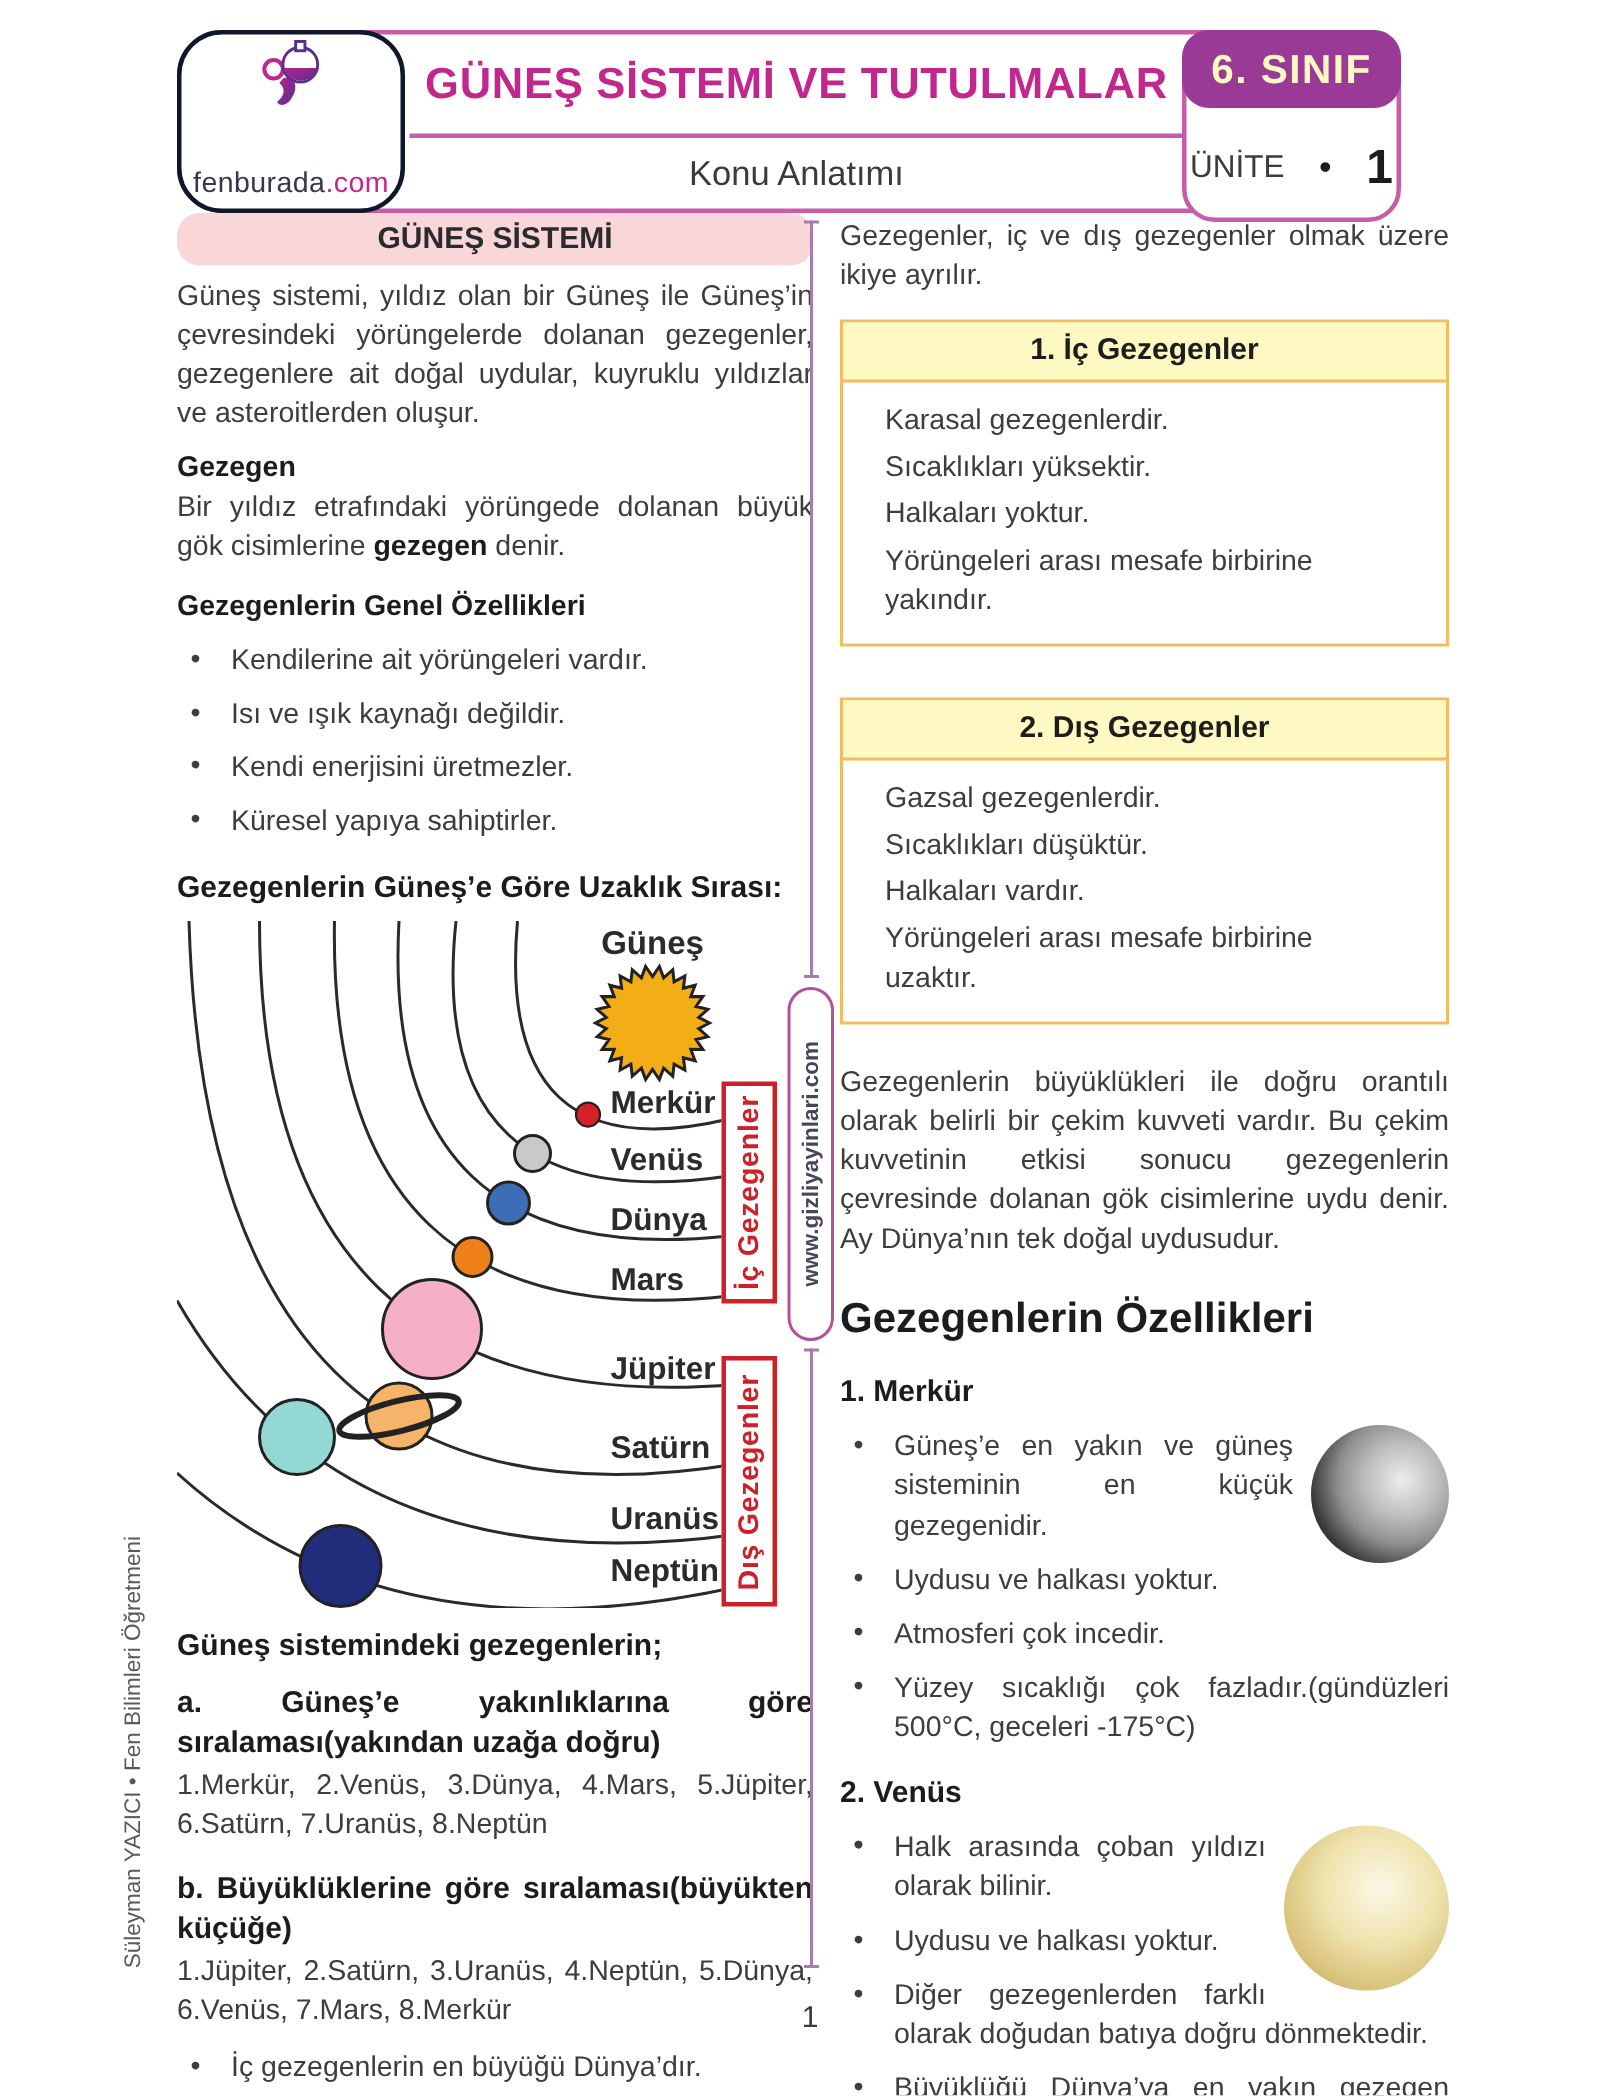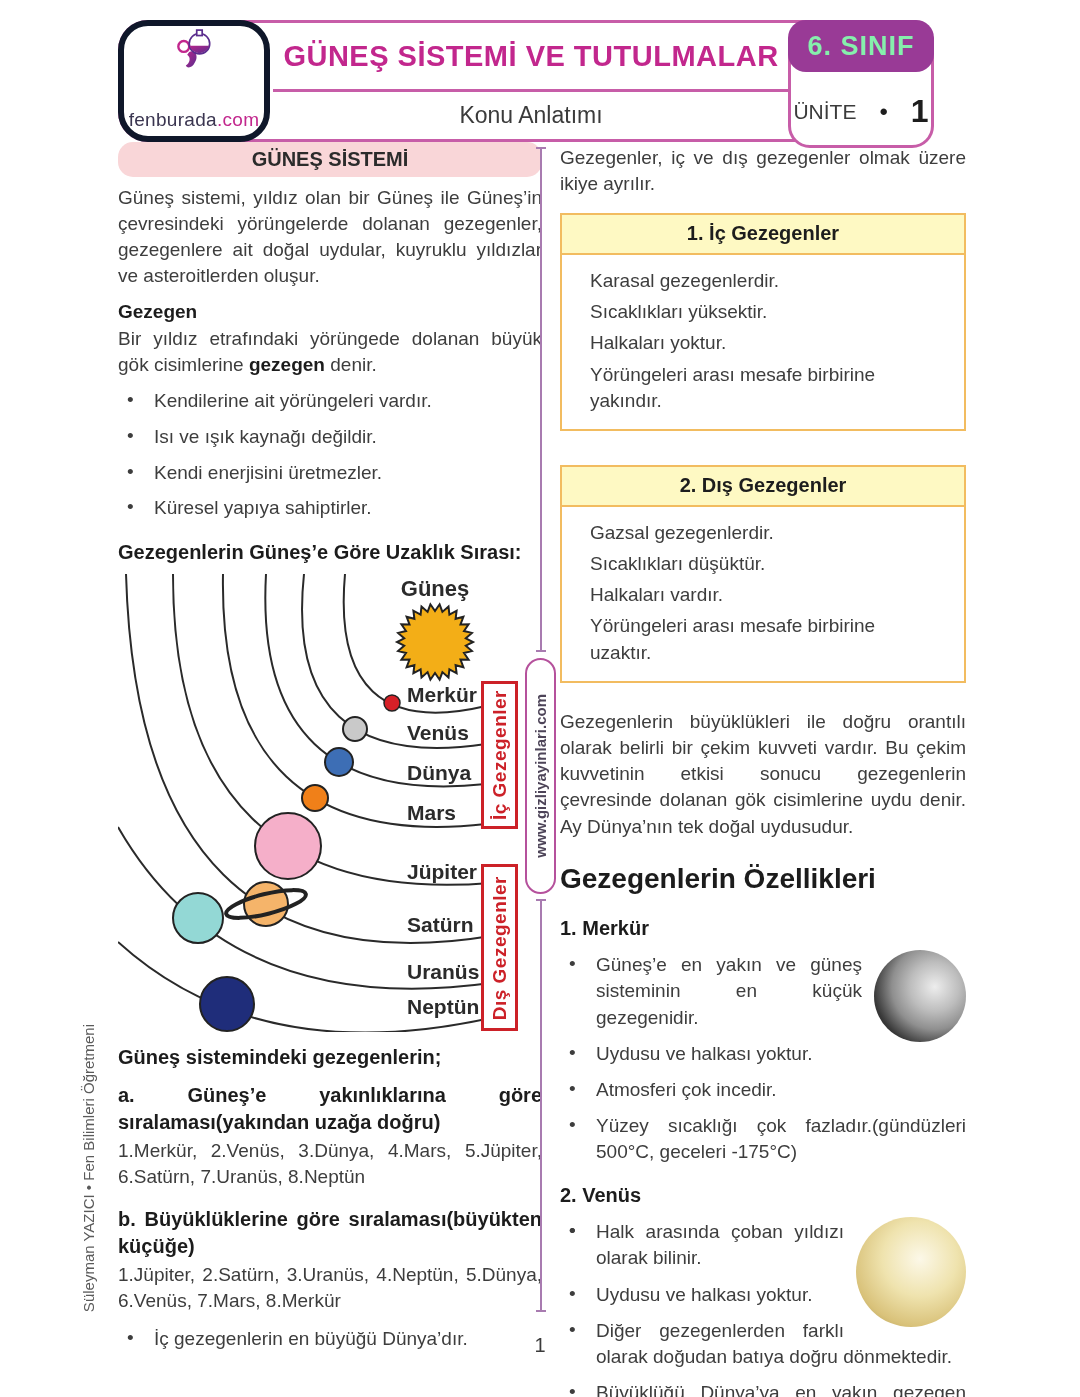--- a/index.html
+++ b/index.html
@@ -3,36 +3,36 @@
 <meta charset="utf-8">
 <style>
   html,body { margin:0; padding:0; background:#fff; }
   .page { position:relative; width:1080px; height:1397px; background:#fff; overflow:hidden;
           font-family:"Liberation Sans", sans-serif; color:#3d3d3d; }
 
   
   .header { position:absolute; left:118px; top:20px; width:810px; height:116px;
             border:3px solid #c75da8; border-radius:30px; background:#fff; }
   .logo-box { position:absolute; left:-3px; top:-3px; width:152px; height:122px;
-              border:6px solid #0f172a; border-radius:30px; background:#fff;
+              border:3px solid #0f172a; border-radius:30px; background:#fff;
               display:flex; flex-direction:column; align-items:center; justify-content:flex-end;
               padding-bottom:5px; box-sizing:border-box; z-index:2;gap:40px; }
   .logo-icon { margin-bottom:-2px; }
   .logo-text { font-size:19px; letter-spacing:0.3px; }
   .logo-text .lt-main { color:#3a3550; }
   .logo-text .lt-suffix { color:#c2278d; }
   .header-center { position:absolute; left:152px; right:142px; top:0; height:100%; }
   .header-title { height:66px; display:flex; align-items:center; justify-content:center;
                   color:#c2278d; font-weight:bold; font-size:29px; letter-spacing:0.5px; }
   .header-sub { height:47px; border-top:3px solid #c75da8; display:flex; align-items:center;
                 justify-content:center; font-size:23px; color:#3b3b3b; }
   .grade-box { position:absolute; right:-3px; top:-3px; width:140px; height:122px;
                border:3px solid #c75da8; border-radius:22px; background:#fff; z-index:2; }
   .grade-badge { position:absolute; left:-3px; right:-3px; top:-3px; height:52px;
-                 background:#993a96; border-radius:18px; color:#86efac; font-weight:bold;
+                 background:#993a96; border-radius:18px; color:#fef9c3; font-weight:bold;
                  font-size:27px; display:flex; align-items:center; justify-content:center;
                  letter-spacing:1px; }
   .unit-row { position:absolute; bottom:15px; width:100%; display:flex; justify-content:center;
               align-items:center; gap:23px; font-size:21px; color:#3b3b3b; }
   .unit-dot { color:#1d1d1d; font-size:24px; }
   .unit-num { font-size:32px; font-weight:bold; color:#1d1d1d; }
 
   
   .col-left  { position:absolute; left:118px; top:142px; width:424px;
                font-size:19px; line-height:1.36; text-align:justify; }
@@ -129,20 +129,21 @@
     </div>
   </div>
 
   <div class="col-left">
     <div class="pink-pill">GÜNEŞ SİSTEMİ</div>
     <p class="para">Güneş sistemi, yıldız olan bir Güneş ile Güneş’in çevresindeki yörüngelerde dolanan gezegenler, gezegenlere ait doğal uydular, kuyruklu yıldızlar ve asteroitlerden oluşur.</p>
 
     <div class="hsmall">Gezegen</div>
     <p class="para"><span>Bir yıldız etrafındaki yörüngede dolanan büyük gök cisimlerine </span><span class="b">gezegen</span><span> denir.</span></p>
 
+    <div class="hsmall" style="margin-top:14px;">Gezegenlerin Genel Özellikleri</div>
     <div class="bullet"><span class="dot">•</span><span>Kendilerine ait yörüngeleri vardır.</span></div>
     <div class="bullet"><span class="dot">•</span><span>Isı ve ışık kaynağı değildir.</span></div>
     <div class="bullet"><span class="dot">•</span><span>Kendi enerjisini üretmezler.</span></div>
     <div class="bullet"><span class="dot">•</span><span>Küresel yapıya sahiptirler.</span></div>
 
     <div class="hsmall" style="margin-top:18px; font-size:20px;">Gezegenlerin Güneş’e Göre Uzaklık Sırası:</div>
 
     <div class="diagram">
       <svg width="430" height="458" viewBox="0 0 430 458">
         <g fill="none" stroke="#2a2a2a" stroke-width="2">

